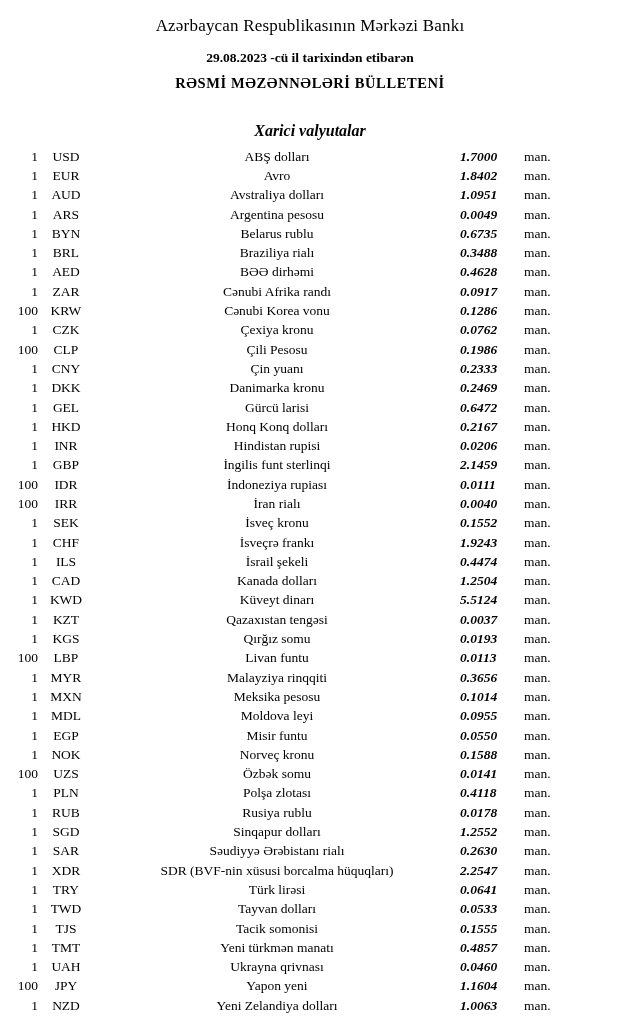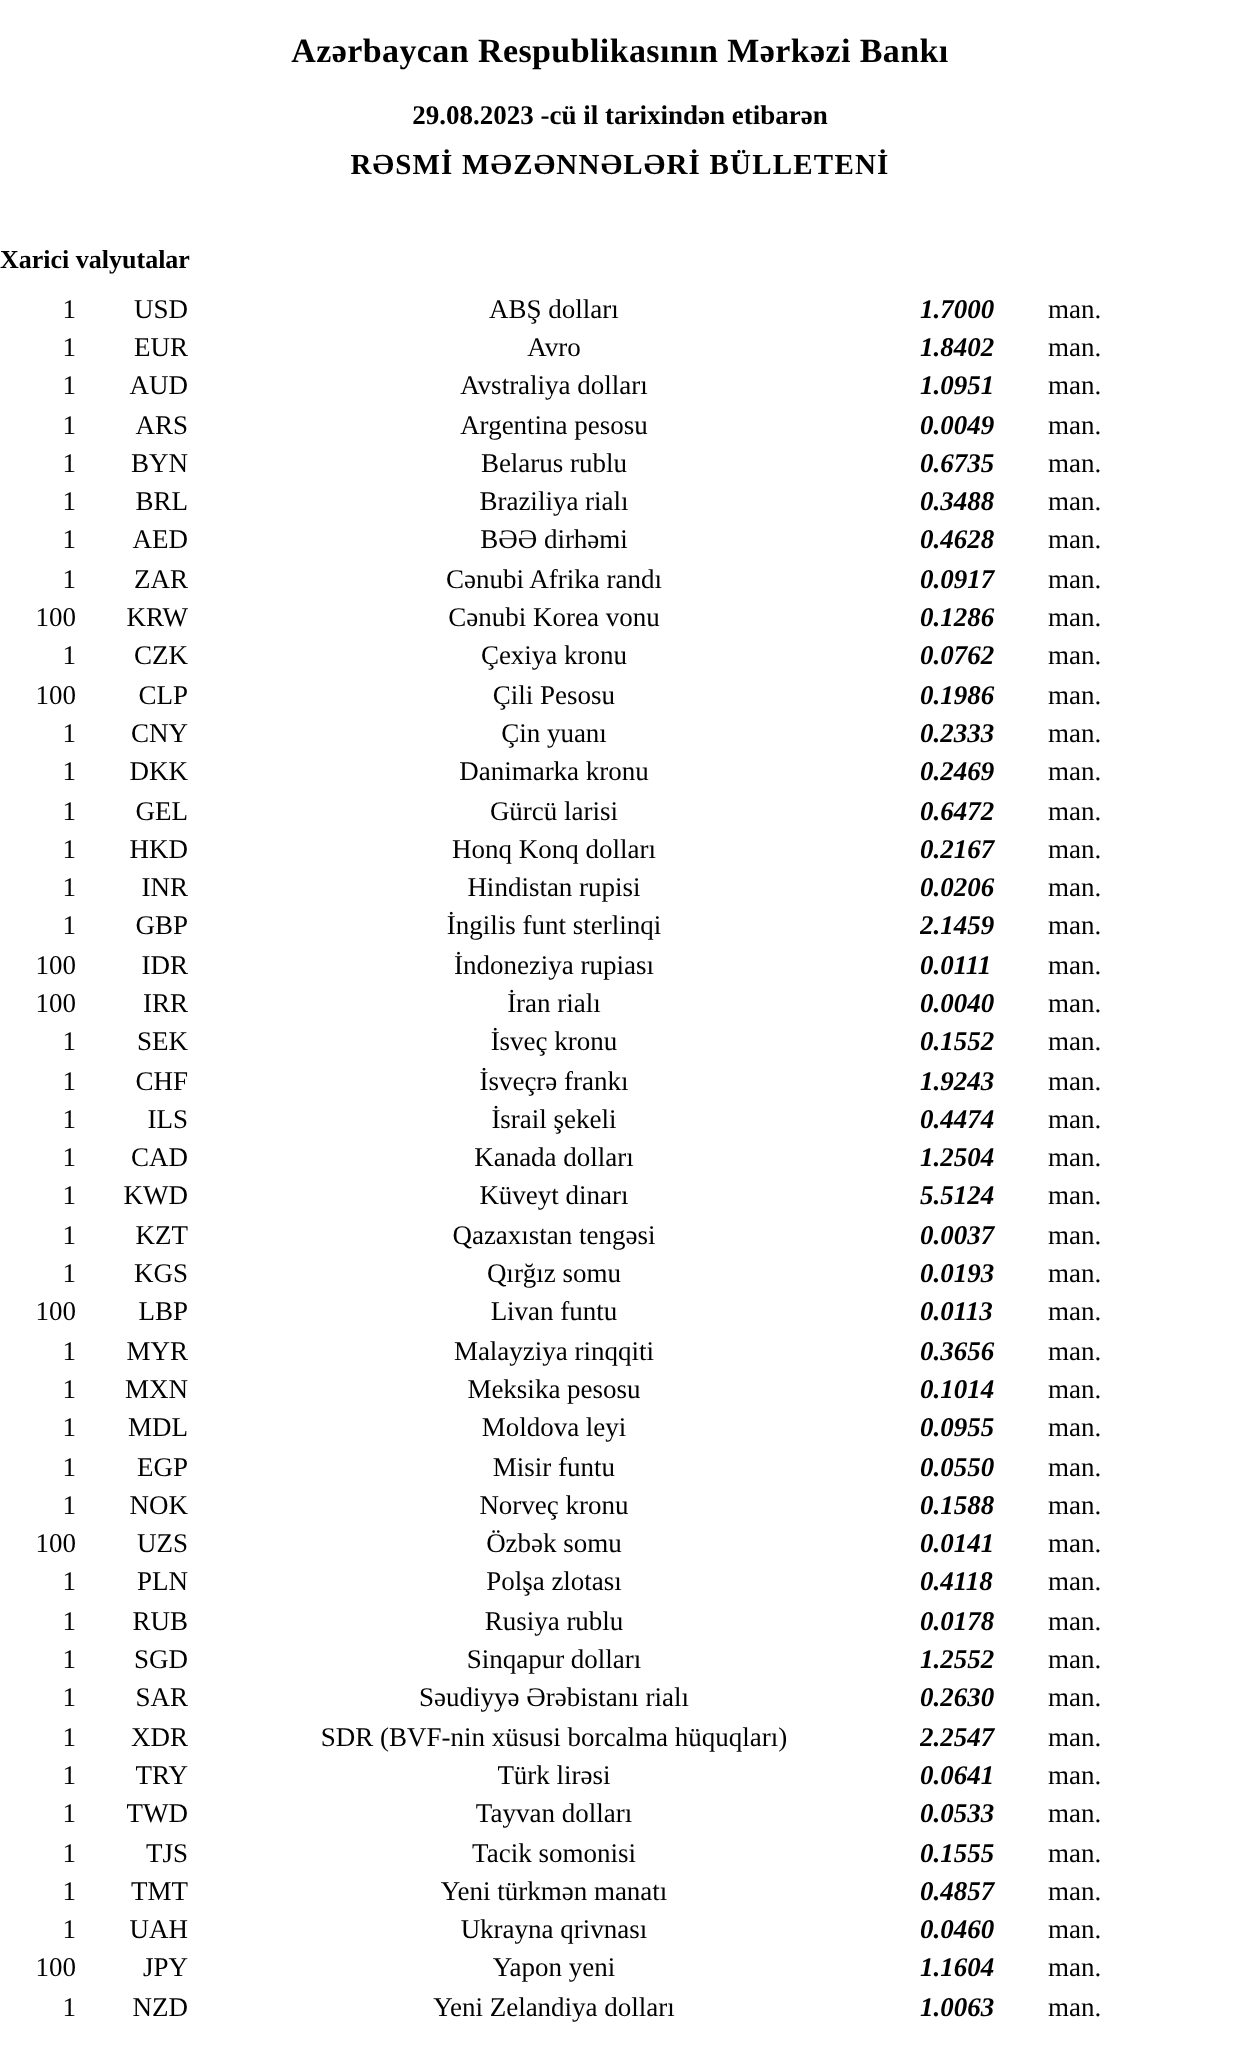--- a/index.html
+++ b/index.html
@@ -15,58 +15,59 @@
     box-sizing: border-box;
     padding-top: 16px;
     overflow: hidden;
     background: #ffffff;
   }
   .header {
     text-align: center;
   }
   .title {
     font-size: 17px;
-    font-weight: bold;
+    font-weight: normal;
     margin-bottom: 12px;
     letter-spacing: 0.2px;
   }
   .h-line {
     font-size: 13.5px;
     font-weight: bold;
     line-height: 19px;
   }
   .bulletin {
     font-size: 14.5px;
     font-weight: bold;
     margin-top: 8px;
     letter-spacing: 0.6px;
   }
   .section-title {
-    text-align: left;
-    font-size: 13px;
+    text-align: center;
+    font-size: 16px;
     font-weight: bold;
     margin-top: 30px;
     margin-bottom: 7px;
+    font-style: italic;
   }
   table.rates {
     border-collapse: collapse;
     table-layout: fixed;
     margin-left: 12px;
     width: 556px;
   }
   table.rates td {
     font-size: 13.5px;
     height: 19.3px;
     padding: 0;
     vertical-align: middle;
     white-space: nowrap;
     overflow: hidden;
   }
   td.qty  { width: 26px;  text-align: right; }
-  td.code { width: 56px;  text-align: right; }
+  td.code { width: 56px;  text-align: center; }
   td.name { width: 366px; text-align: center; padding-left: 8px; }
   td.rate { width: 64px;  text-align: left; font-weight: bold; font-style: italic; }
   td.unit { width: 44px;  text-align: left; padding-left: 10px; }
 </style>
 </head>
 <body>
 
 <div class="page">
 
   <div class="header">

